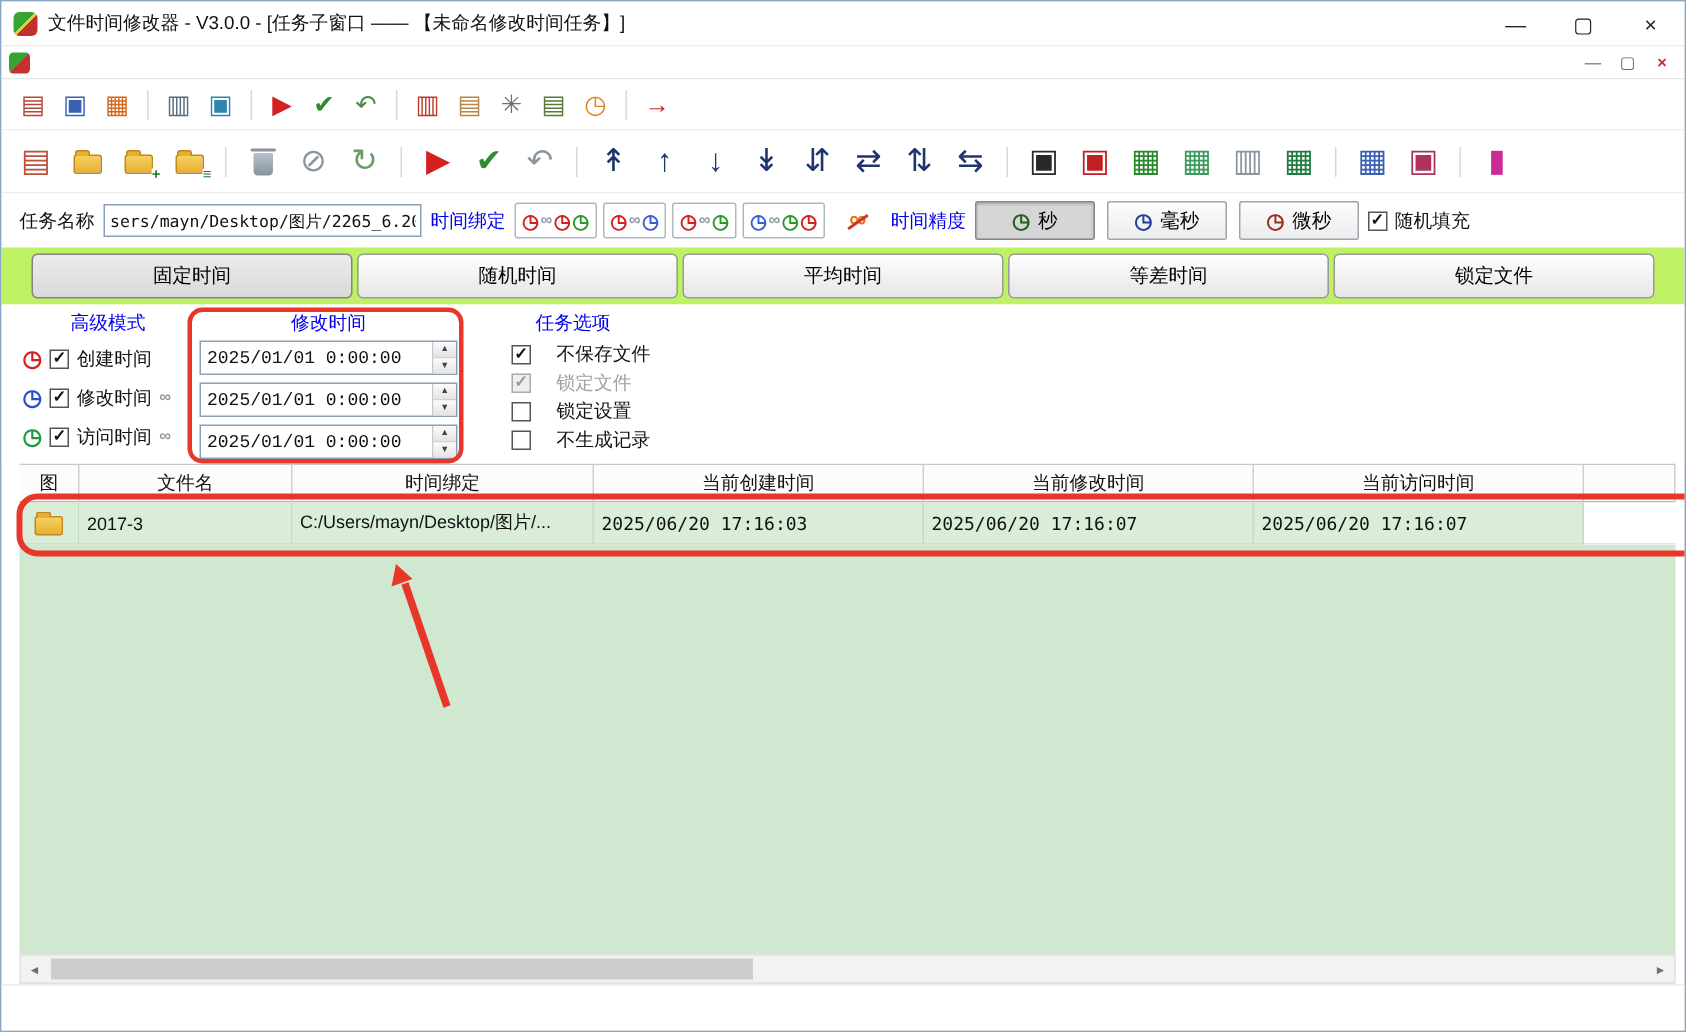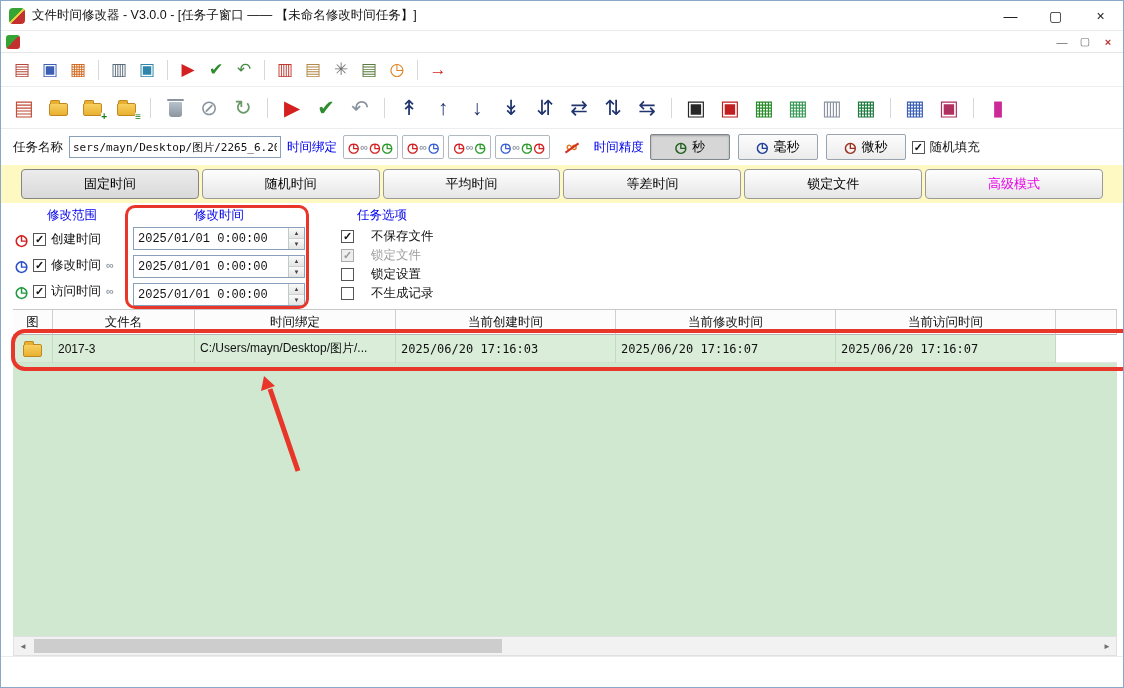--- a/index.html
+++ b/index.html
@@ -46,21 +46,21 @@
   .precbtns{display:inline-flex;gap:8px}
   .precbtn{height:26px;min-width:80px;display:inline-flex;align-items:center;justify-content:center;gap:5px;border:1px solid #9aa4ae;background:linear-gradient(#fcfcfc,#ececec);font-size:13px;border-radius:2px;font-family:inherit}
   .precbtn.sel{background:#d6d6d6;border-color:#7e868e;box-shadow:inset 0 1px 2px rgba(0,0,0,.25)}
   .precicon{font-size:14px;font-weight:bold;line-height:1}
   .cbrow{display:inline-flex;align-items:center;gap:5px;font-size:12.5px}
   .cb{width:13px;height:13px;border:1px solid #555;background:#fff;display:inline-flex;align-items:center;justify-content:center;font-size:11px;line-height:1;flex:none}
   .cb.checked::after{content:"✓";color:#111;font-weight:bold}
   .cb.disabled{border-color:#aaa;background:#eee}
   .cb.disabled.checked::after{color:#999}
 
-  .tabsrow{height:38px;display:flex;align-items:center;gap:3px;padding:0 20px;background:#fef9c3}
+  .tabsrow{height:38px;display:flex;align-items:center;gap:3px;padding:0 20px;background:#bef264}
   .tab{flex:1;height:30px;border:1px solid #9a9a9a;border-radius:4px;background:linear-gradient(#fefefe,#e6e6e6);font-size:13px;display:flex;align-items:center;justify-content:center;font-family:inherit;cursor:default}
   .tab.sel{background:linear-gradient(#ececec,#d9d9d9);border-color:#848484}
 
   .panel{height:106px;position:relative;background:#fff}
   .bluehdr{color:#0000ee;font-size:12.5px}
   .rangecol{position:absolute;left:14px;top:4px}
   .rangehdr{margin-left:32px;margin-bottom:2px}
   .rrow{display:flex;align-items:center;gap:5px;height:26px;font-size:12.5px}
   .rclock{font-size:15px;font-weight:bold;line-height:1}
   .timecol{position:absolute;left:132px;top:4px;width:172px}
@@ -234,26 +234,25 @@
       <span>随机填充</span>
     </span>
   </div>
 
   <div class="tabsrow" id="tabsrow">
       <button class="tab sel" style="color: rgb(0, 0, 0);">固定时间</button>
       <button class="tab" style="color: rgb(0, 0, 0);">随机时间</button>
       <button class="tab" style="color: rgb(0, 0, 0);">平均时间</button>
       <button class="tab" style="color: rgb(0, 0, 0); font-family: Liberation Serif, serif;">等差时间</button>
       <button class="tab" style="color: rgb(0, 0, 0);">锁定文件</button>
-      <button class="tab" style="color: rgb(232, 0, 232);">高级模式</button>
     </div>
 
   <div class="panel">
     <div class="rangecol">
-      <div class="bluehdr rangehdr">修改范围</div>
+      <div class="bluehdr rangehdr">高级模式</div>
       <div id="rangerows">
           <div class="rrow">
             <span class="rclock" style="color: rgb(212, 32, 32);">◷</span>
             <span class="cb checked"></span>
             <span>创建时间</span>
           </div>
           <div class="rrow">
             <span class="rclock" style="color: rgb(42, 80, 200);">◷</span>
             <span class="cb checked"></span>
             <span>修改时间</span>

